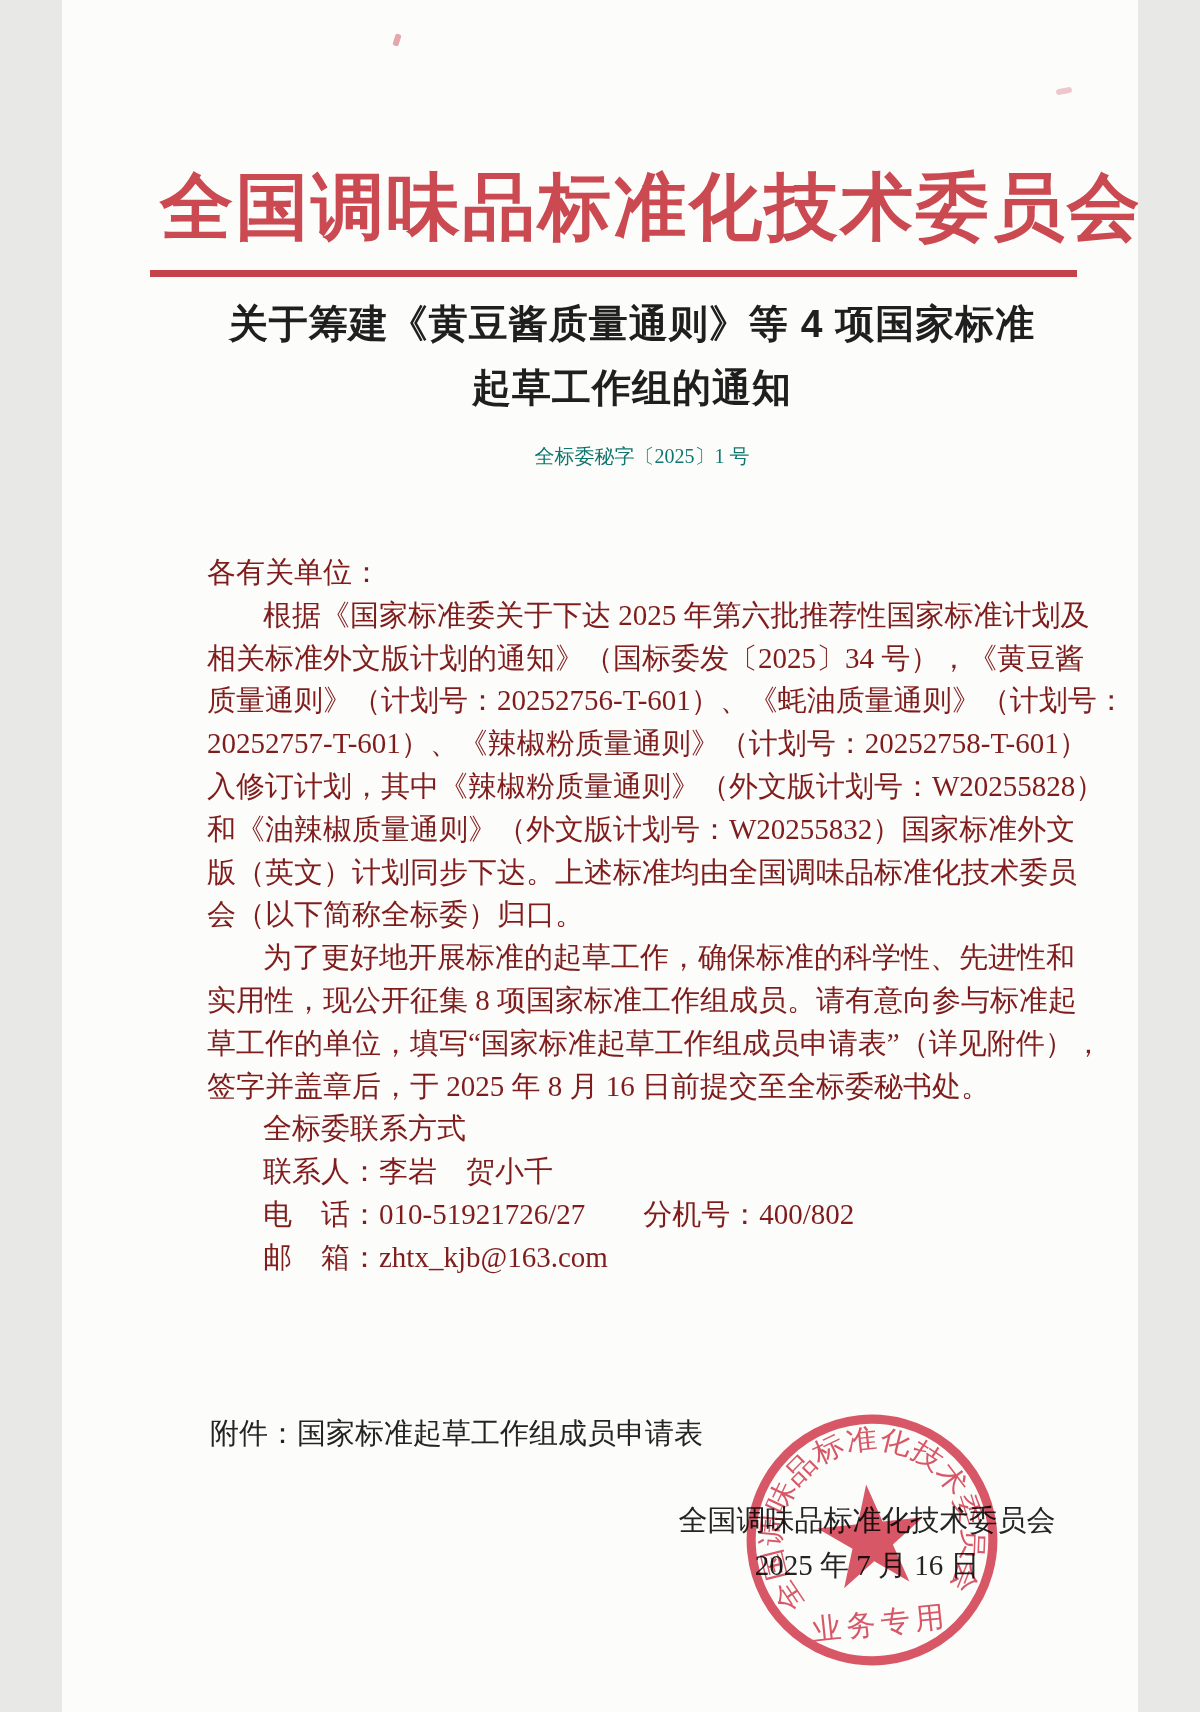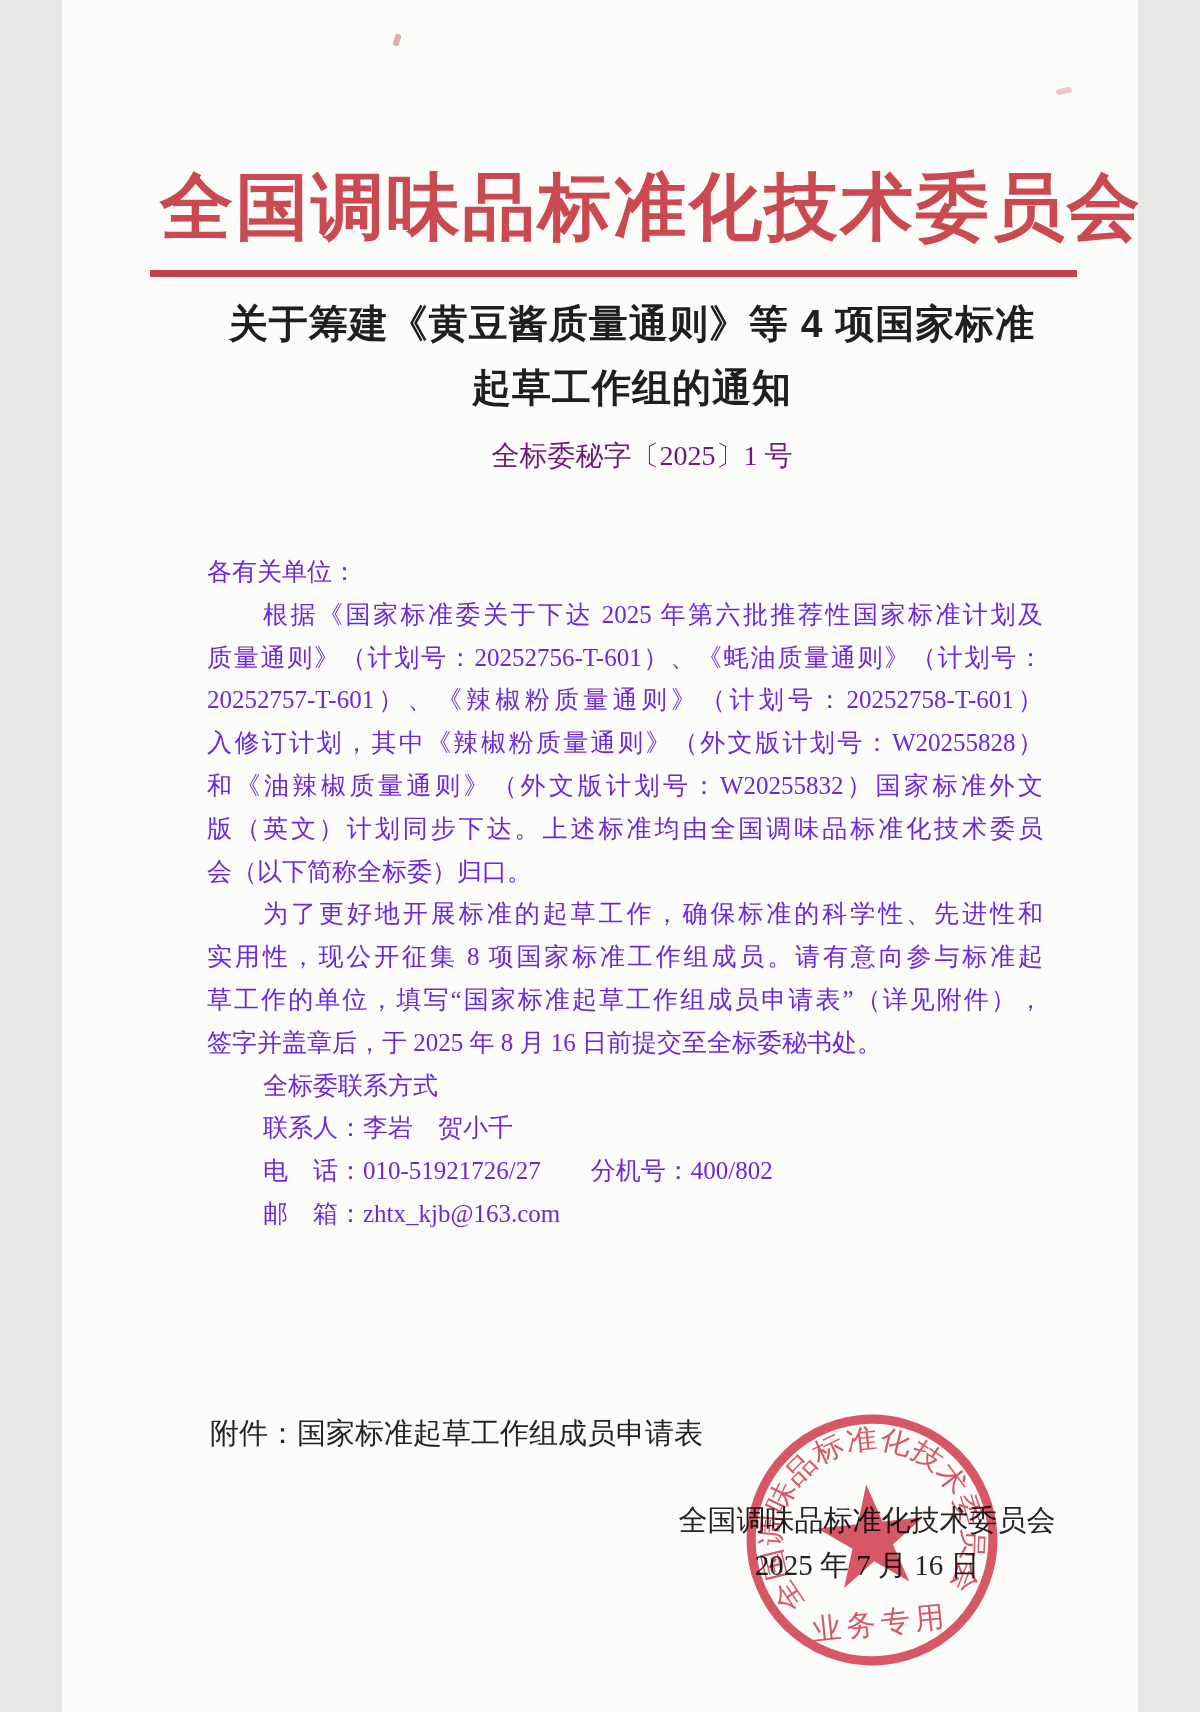--- a/index.html
+++ b/index.html
@@ -22,26 +22,26 @@
   }
   
   .doc-title {
     position:absolute; left:145px; top:292px; width:850px;
     text-align:center; font-family:"Liberation Sans","DejaVu Sans",sans-serif;
     font-weight:700; font-size:39px; line-height:64px; color:#1f1f1f;
     letter-spacing:1px;
   }
   .doc-number {
     position:absolute; left:145px; top:438px; width:870px;
-    text-align:center; font-size:28px; line-height:36px; color:#701a75;
+    text-align:center; font-size:20px; line-height:36px; color:#0f766e;
   }
   
   .body-block {
     position:absolute; left:145px; top:551px; width:836px;
-    font-size:25px; line-height:42.8px; color:#6d28d9;
+    font-size:29px; line-height:42.8px; color:#7f1d1d;
   }
   .bline { white-space:nowrap; }
   .bline.fill { text-align:justify; text-align-last:justify; }
   .bline.indent { text-indent:56px; }
   .attachment {
     position:absolute; left:148px; top:1412px; width:700px;
     font-size:29px; line-height:42px; color:#242424; white-space:nowrap;
   }
   
   .signature {
@@ -74,20 +74,21 @@
   <div class="doc-title">
     <div>关于筹建《黄豆酱质量通则》等 4 项国家标准</div>
     <div>起草工作组的通知</div>
   </div>
 
   <div class="doc-number">全标委秘字〔2025〕1 号</div>
 
   <div class="body-block">
     <div class="bline">各有关单位：</div>
     <div class="bline fill indent">根据《国家标准委关于下达 2025 年第六批推荐性国家标准计划及</div>
+    <div class="bline fill">相关标准外文版计划的通知》（国标委发〔2025〕34 号），《黄豆酱</div>
     <div class="bline fill">质量通则》（计划号：20252756-T-601）、《蚝油质量通则》（计划号：</div>
     <div class="bline fill">20252757-T-601）、《辣椒粉质量通则》（计划号：20252758-T-601）</div>
     <div class="bline fill">入修订计划，其中《辣椒粉质量通则》（外文版计划号：W20255828）</div>
     <div class="bline fill">和《油辣椒质量通则》（外文版计划号：W20255832）国家标准外文</div>
     <div class="bline fill">版（英文）计划同步下达。上述标准均由全国调味品标准化技术委员</div>
     <div class="bline">会（以下简称全标委）归口。</div>
     <div class="bline fill indent">为了更好地开展标准的起草工作，确保标准的科学性、先进性和</div>
     <div class="bline fill">实用性，现公开征集 8 项国家标准工作组成员。请有意向参与标准起</div>
     <div class="bline fill">草工作的单位，填写“国家标准起草工作组成员申请表”（详见附件），</div>
     <div class="bline">签字并盖章后，于 2025 年 8 月 16 日前提交至全标委秘书处。</div>

